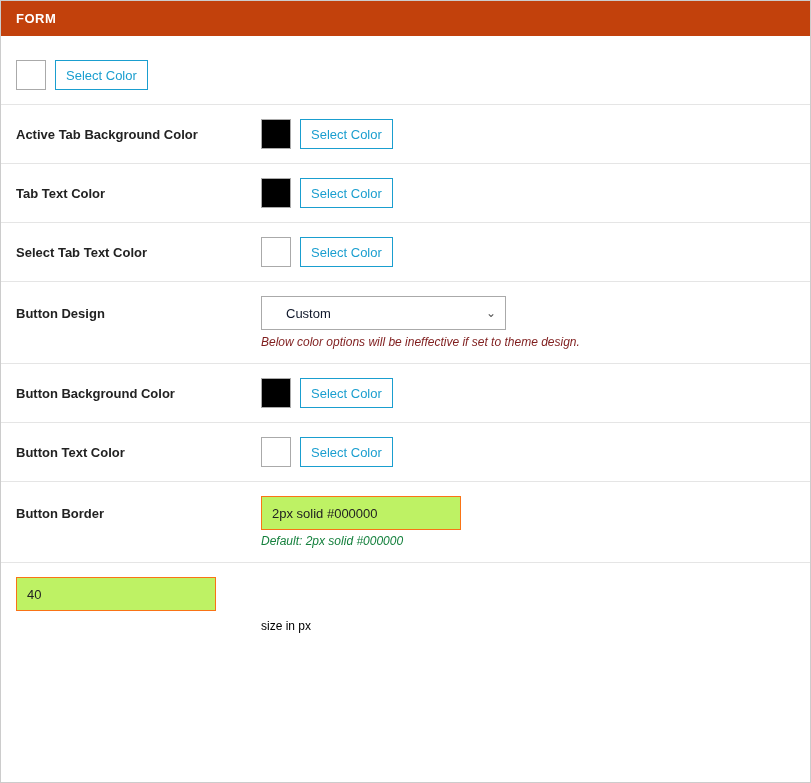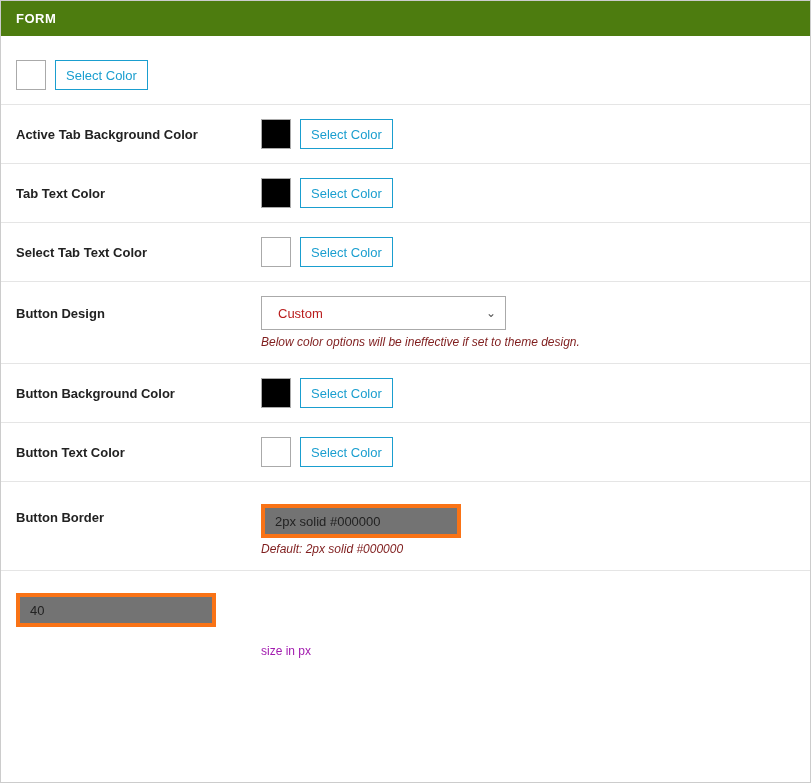--- a/index.html
+++ b/index.html
@@ -15,21 +15,21 @@
     }
 
     .form-container {
       width: 811px;
       min-height: 783px;
       background: #fff;
       border: 1px solid #ccc;
     }
 
     .form-header {
-      background: #4d7c0f;
+      background: #c2410c;
       color: #fff;
       font-weight: bold;
       font-size: 13px;
       padding: 10px 15px;
       letter-spacing: 0.5px;
     }
 
     .form-body {
       padding: 10px 0;
     }
@@ -86,24 +86,24 @@
       position: relative;
       display: inline-block;
     }
 
     .dropdown-select {
       appearance: none;
       -webkit-appearance: none;
       border: 1px solid #aaa;
       background: #fff;
       font-size: 13px;
-      padding: 6px 35px 6px 16px;
+      padding: 6px 35px 6px 24px;
       width: 245px;
       cursor: pointer;
-      color: #b91c1c;
+      color: #0f172a;
       height: 34px;
     }
 
     .dropdown-arrow {
       position: absolute;
       right: 10px;
       top: 50%;
       transform: translateY(-50%);
       pointer-events: none;
       color: #555;
@@ -112,42 +112,41 @@
 
     .hint-text {
       font-size: 12px;
       color: #7f1d1d;
       font-style: italic;
       margin-top: 5px;
       margin-left: 245px;
     }
 
     .text-input {
-      border: 4px solid #f97316;
+      border: 1px solid #f97316;
       padding: 6px 10px;
       font-size: 13px;
       width: 200px;
       height: 34px;
       color: #222;
-      background: #737373;
-      margin-top: 8px;
+      background: #bef264;
     }
 
     .sub-hint {
       font-size: 12px;
-      color: #7f1d1d;
+      color: #15803d;
       font-style: italic;
       margin-top: 4px;
       margin-left: 245px;
     }
 
     .px-hint {
       font-size: 12px;
-      color: #a21caf;
-      margin-top: 17px;
+      color: #000000;
+      margin-top: 8px;
       margin-left: 245px;
     }
 
     .form-row-group {
       padding: 14px 15px;
     }
 
     .form-row-group .form-row-inner {
       display: flex;
       align-items: center;

